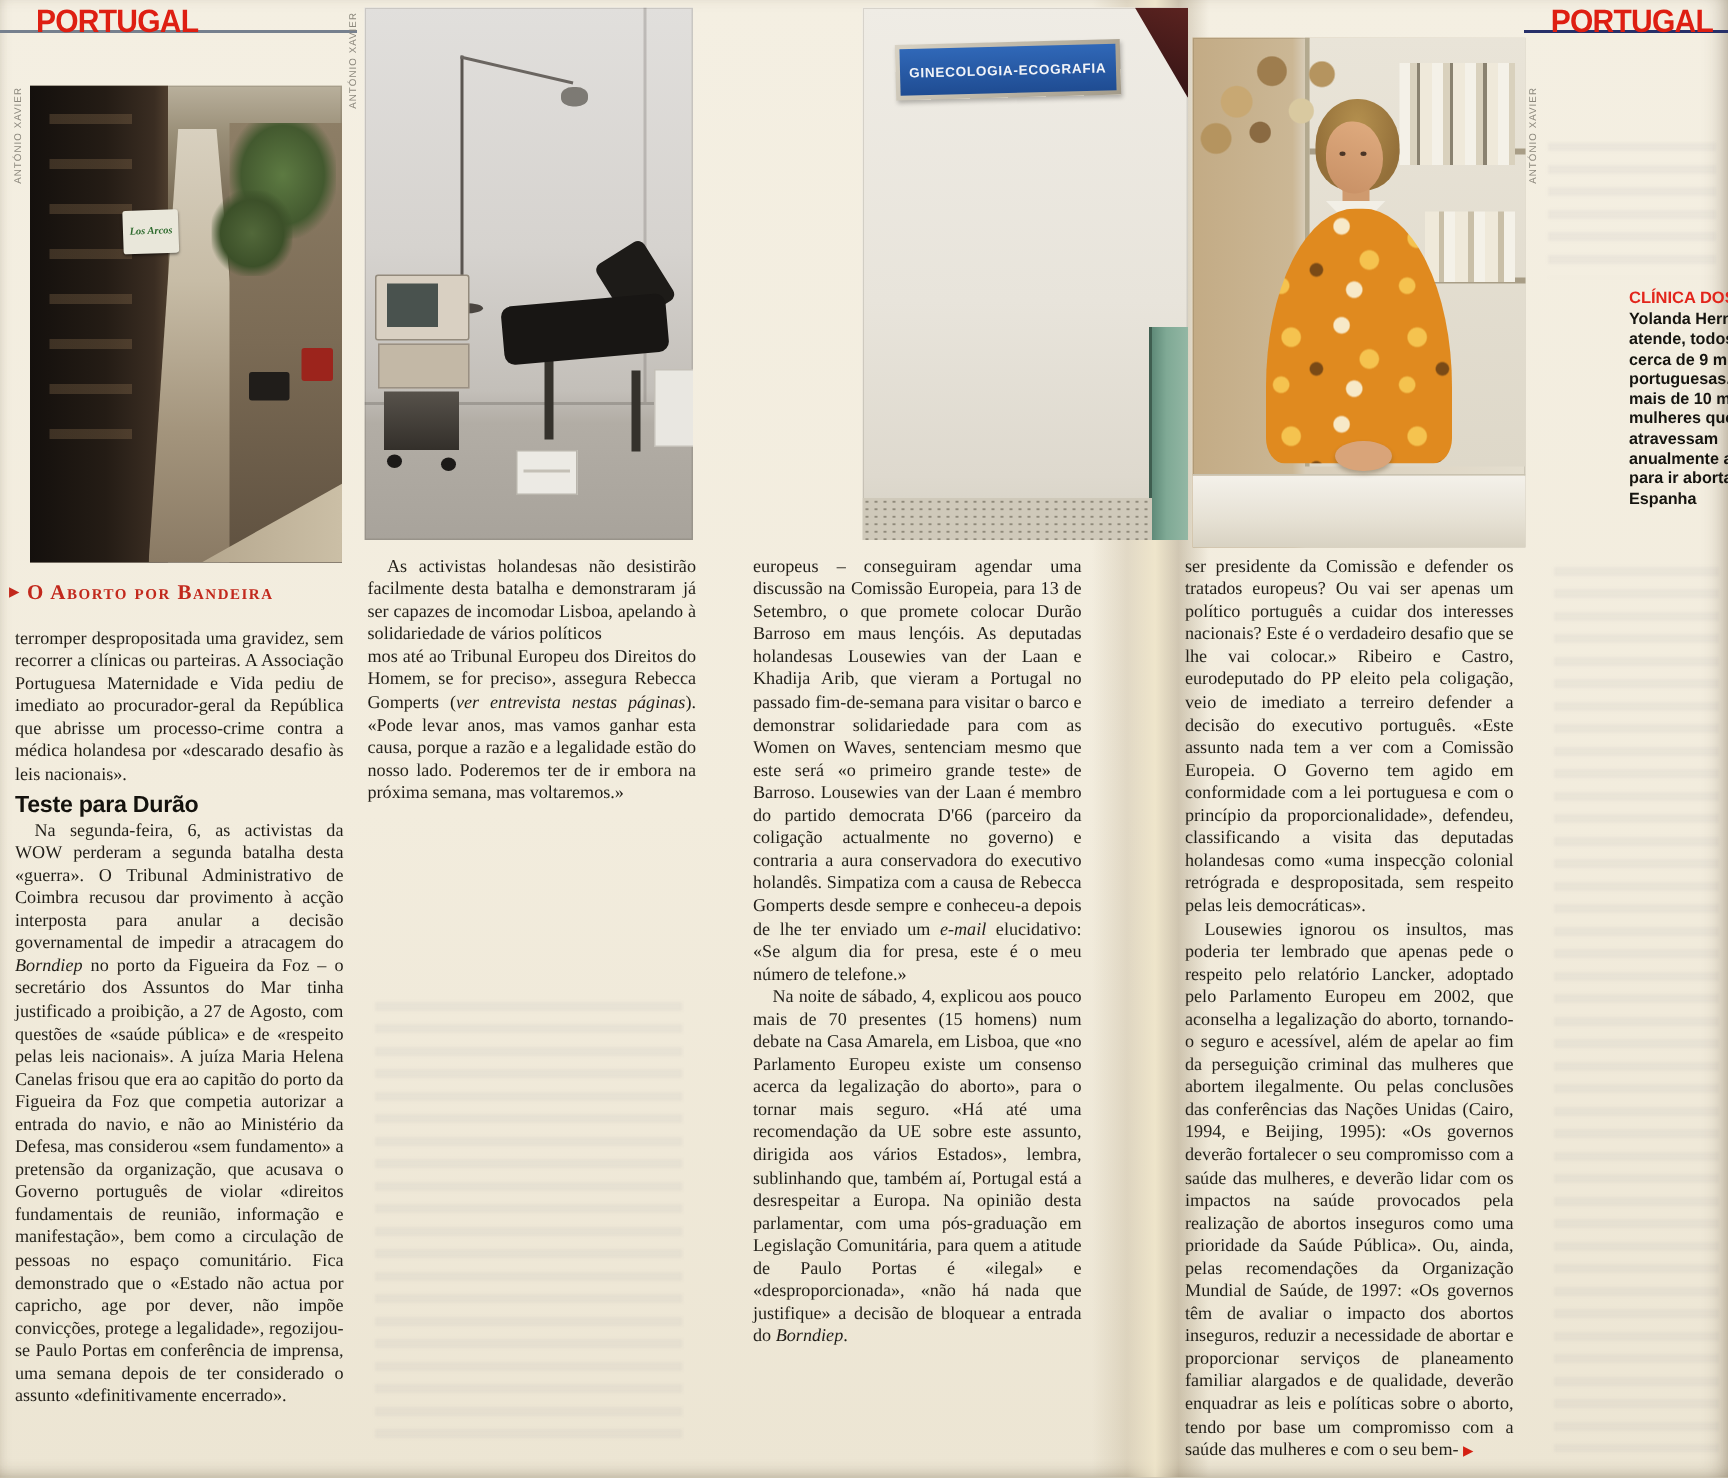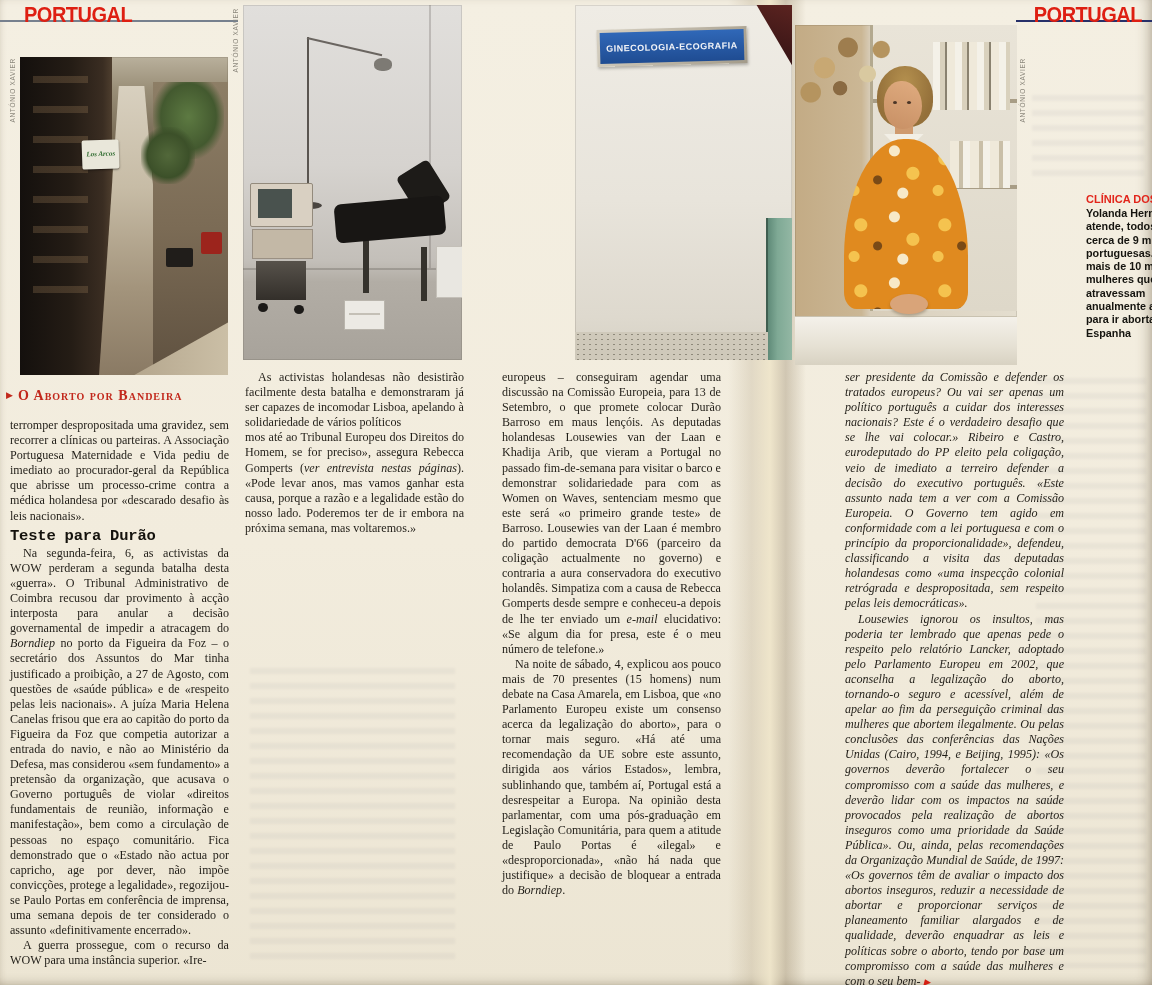--- a/index.html
+++ b/index.html
@@ -147,24 +147,24 @@
   .kicker { position:absolute; left:6px; top:386px; color:#c2281c; }
   .kicker .bullet { font-size:9px; vertical-align:2px; margin-right:5px; }
   .kicker .ktext { font-variant:small-caps; font-size:14px; letter-spacing:1px; font-weight:bold; }
 
   
   .col { position:absolute; width:219px; font-size:12.1px; line-height:15.1px;
          text-align:justify; }
   #col1 { left:10px;  top:418px; height:567px; }
   #col2 { left:245px; top:370px; height:300px; }
   #col3 { left:502px; top:370px; height:615px; }
-  #col4 { left:845px; top:370px; height:615px;font-style:italic; }
+  #col4 { left:790px; top:370px; height:615px; }
   .body-para { margin:0; }
   .body-para.indent { text-indent:13px; }
-  .col-heading { font-family:Liberation Mono, monospace; font-weight:bold; font-size:15.5px;
+  .col-heading { font-family:Liberation Sans, sans-serif; font-weight:bold; font-size:15.5px;
          letter-spacing:-0.2px; margin:5px 0 2px; color:#14120d; }
   .cont-arrow { color:#d41f12; font-size:9px; }
 
   
   .caption { position:absolute; left:1086px; top:193px; width:118px;
          font-family:"Liberation Sans",sans-serif; }
   .caption-title { color:#e2251b; font-weight:bold; font-size:11px; margin-bottom:2px; }
   .caption-body  { color:#15140f; font-weight:bold; font-size:10.8px; line-height:13.3px; }
 </style>
 </head>
@@ -248,21 +248,20 @@
   </div>
 
   <div class="kicker">
     <span class="bullet">▶</span><span class="ktext">O Aborto por Bandeira</span>
   </div>
 
   <div class="col" id="col1">
       <p class="body-para">terromper despropositada uma gravidez, sem recorrer a clínicas ou parteiras. A Associação Portuguesa Maternidade e Vida pediu de imediato ao procurador-geral da República que abrisse um processo-crime contra a médica holandesa por «descarado desafio às leis nacionais».</p>
       <div class="col-heading">Teste para Durão</div>
       <p class="body-para indent">Na segunda-feira, 6, as activistas da WOW perderam a segunda batalha desta «guerra». O Tribunal Administrativo de Coimbra recusou dar provimento à acção interposta para anular a decisão governamental de impedir a atracagem do <i>Borndiep</i> no porto da Figueira da Foz – o secretário dos Assuntos do Mar tinha justificado a proibição, a 27 de Agosto, com questões de «saúde pública» e de «respeito pelas leis nacionais». A juíza Maria Helena Canelas frisou que era ao capitão do porto da Figueira da Foz que competia autorizar a entrada do navio, e não ao Ministério da Defesa, mas considerou «sem fundamento» a pretensão da organização, que acusava o Governo português de violar «direitos fundamentais de reunião, informação e manifestação», bem como a circulação de pessoas no espaço comunitário. Fica demonstrado que o «Estado não actua por capricho, age por dever, não impõe convicções, protege a legalidade», regozijou-se Paulo Portas em conferência de imprensa, uma semana depois de ter considerado o assunto «definitivamente encerrado».</p>
-      <p class="body-para indent">A guerra prossegue, com o recurso da WOW para uma instância superior. «Ire-</p>
     </div>
   <div class="col" id="col2">
       <p class="body-para indent">As activistas holandesas não desistirão facilmente desta batalha e demonstraram já ser capazes de incomodar Lisboa, apelando à solidariedade de vários políticos</p>
       <p class="body-para">mos até ao Tribunal Europeu dos Direitos do Homem, se for preciso», assegura Rebecca Gomperts (<i>ver entrevista nestas páginas</i>). «Pode levar anos, mas vamos ganhar esta causa, porque a razão e a legalidade estão do nosso lado. Poderemos ter de ir embora na próxima semana, mas voltaremos.»</p>
     </div>
   <div class="col" id="col3">
       <p class="body-para">europeus – conseguiram agendar uma discussão na Comissão Europeia, para 13 de Setembro, o que promete colocar Durão Barroso em maus lençóis. As deputadas holandesas Lousewies van der Laan e Khadija Arib, que vieram a Portugal no passado fim-de-semana para visitar o barco e demonstrar solidariedade para com as Women on Waves, sentenciam mesmo que este será «o primeiro grande teste» de Barroso. Lousewies van der Laan é membro do partido democrata D'66 (parceiro da coligação actualmente no governo) e contraria a aura conservadora do executivo holandês. Simpatiza com a causa de Rebecca Gomperts desde sempre e conheceu-a depois de lhe ter enviado um <i>e-mail</i> elucidativo: «Se algum dia for presa, este é o meu número de telefone.»</p>
       <p class="body-para indent">Na noite de sábado, 4, explicou aos pouco mais de 70 presentes (15 homens) num debate na Casa Amarela, em Lisboa, que «no Parlamento Europeu existe um consenso acerca da legalização do aborto», para o tornar mais seguro. «Há até uma recomendação da UE sobre este assunto, dirigida aos vários Estados», lembra, sublinhando que, também aí, Portugal está a desrespeitar a Europa. Na opinião desta parlamentar, com uma pós-graduação em Legislação Comunitária, para quem a atitude de Paulo Portas é «ilegal» e «desproporcionada», «não há nada que justifique» a decisão de bloquear a entrada do <i>Borndiep</i>.</p>
     </div>
   <div class="col" id="col4">

